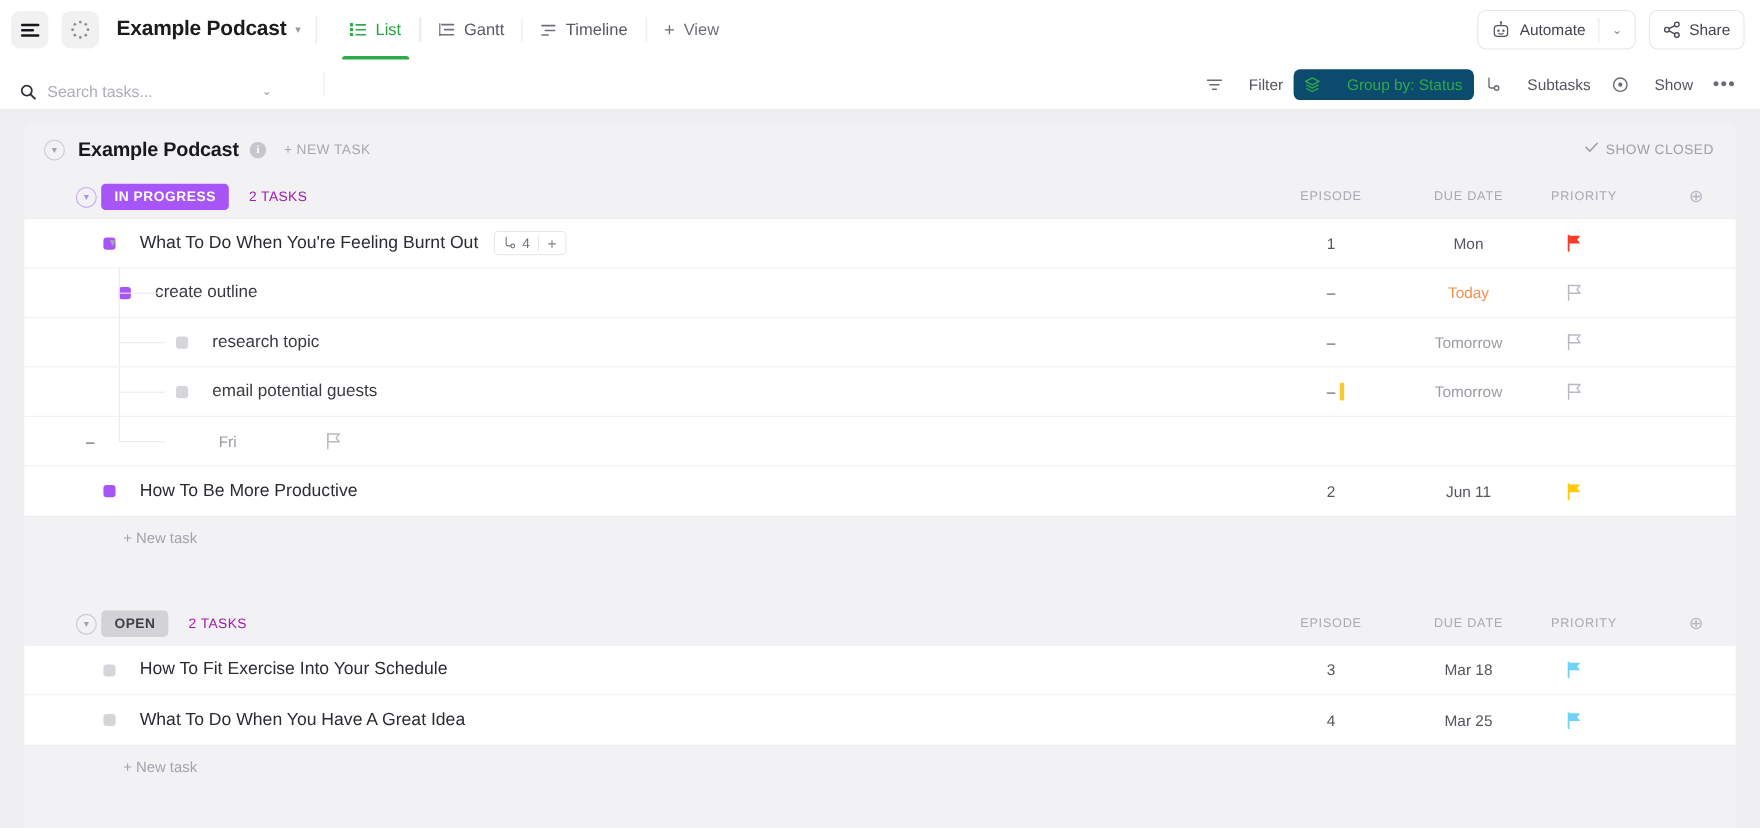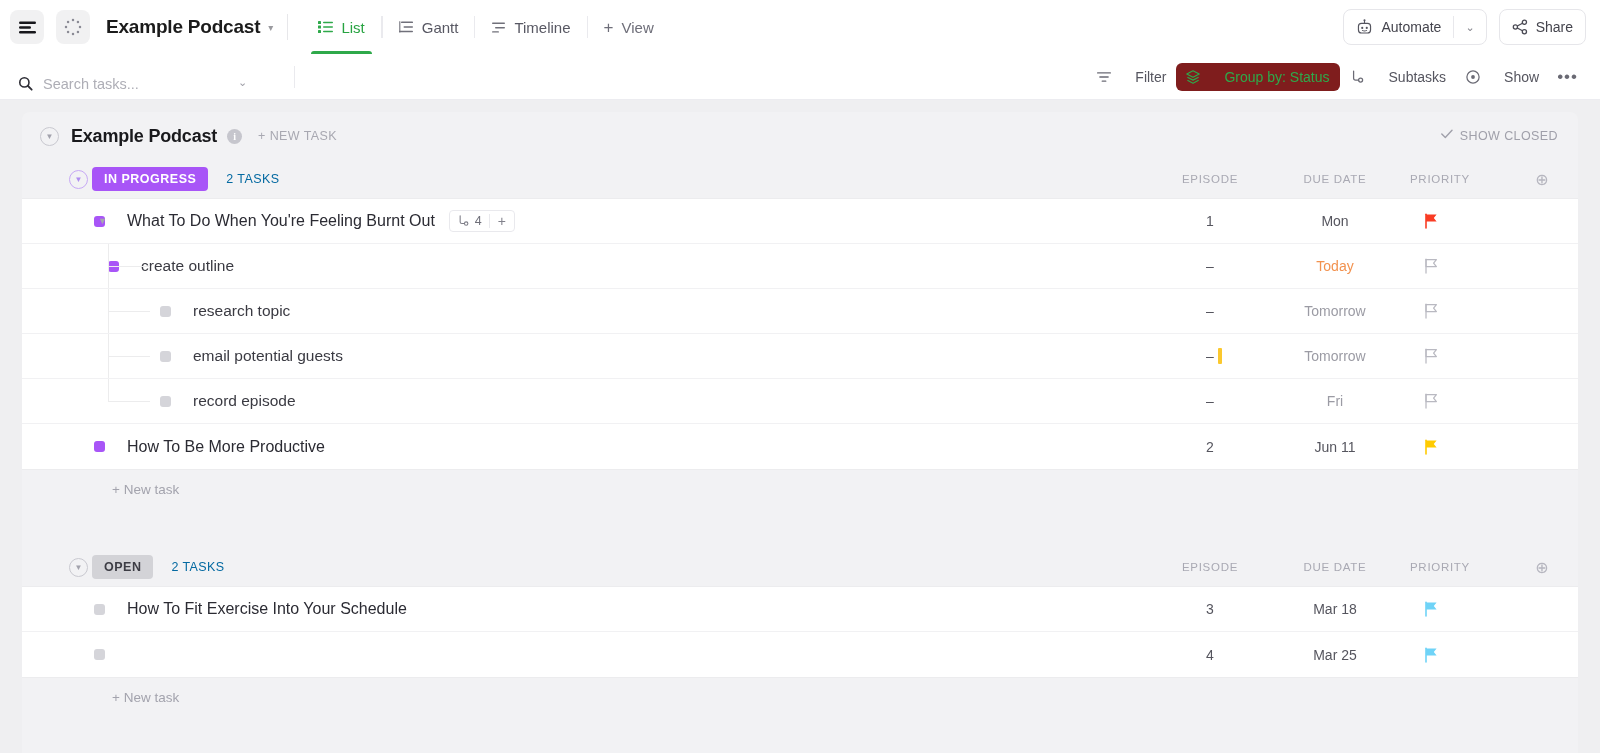--- a/index.html
+++ b/index.html
@@ -113,21 +113,21 @@
   .subbar-sep { width: 1px; height: 22px; background: #eaeaee; margin-left: 6px; }
   .tool {
     display: flex; align-items: center; gap: 24px;
     padding: 6px 10px;
     border-radius: 6px;
     font-size: 14px;
     color: #55555f;
     cursor: pointer;
     white-space: nowrap;
   }
-  .tool.on { background: #7f1d1d; color: #2ea94a; justify-content: space-between; }
+  .tool.on { background: #0c4a6e; color: #2ea94a; justify-content: space-between; }
   .tool.dots { font-size: 17px; letter-spacing: 1px; color: #6a6a74; padding: 6px 8px; }
 
   
   .body-area {
     height: calc(753px - 54px - 46px);
     background: #efeff1;
     padding: 12px 22px 0 22px;
     overflow: hidden;
   }
   .sheet {
@@ -190,21 +190,21 @@
     padding: 0 12px;
     border-radius: 4px;
     font-size: 12.5px;
     font-weight: bold;
     letter-spacing: .5px;
     cursor: pointer;
   }
   .task-count {
     margin-left: 18px;
     font-size: 12.5px;
-    color: #0369a1;
+    color: #a21caf;
     letter-spacing: .4px;
   }
   .col-heads {
     margin-left: auto;
     display: flex; align-items: center;
     padding-right: 14px;
   }
   .col-h {
     font-size: 11.5px;
     color: #a9a9b3;
@@ -592,24 +592,20 @@
                   </svg>
                 </div>
                 <div class="cell pad"></div>
               </div>
             </div>
             <div class="row sub">
               <div class="tree">
                 <div class="vline half"></div>
                 <div class="hline"></div>
               </div>
-              <div class="row-left" style="padding-left:138px;">
-                <span class="dot" style="background:#d5d5da;"></span>
-                <span class="task-name">record episode</span>
-              </div>
               <div class="cells">
                 <div class="cell ep">–</div>
                 <div class="cell dd muted">Fri</div>
                 <div class="cell pr">
                   <svg class="flag" viewBox="0 0 14 16">
                     <line x1="2" y1="1.2" x2="2" y2="15" stroke="#b9b9c1" stroke-width="1.25" stroke-linecap="round"></line>
                     <path d="M2 1.6 L12.4 1.6 L9.6 5.1 L12.4 8.6 L2 8.6 Z" fill="none" stroke="#b9b9c1" stroke-width="1.25" stroke-linejoin="round"></path>
                   </svg>
                 </div>
                 <div class="cell pad"></div>
@@ -662,20 +658,21 @@
                     <line x1="2" y1="1.2" x2="2" y2="15" stroke="#6fd3f7" stroke-width="1.6" stroke-linecap="round"></line>
                     <path d="M2 1.4 L12.6 1.4 L9.8 4.9 L12.6 8.4 L2 8.4 Z" fill="#6fd3f7"></path>
                   </svg>
                 </div>
                 <div class="cell pad"></div>
               </div>
             </div>
             <div class="row">
               <div class="row-left">
                 <span class="dot" style="background:#d5d5da;"></span>
+                <span class="task-name">What To Do When You Have A Great Idea</span>
               </div>
               <div class="cells">
                 <div class="cell ep">4</div>
                 <div class="cell dd">Mar 25</div>
                 <div class="cell pr">
                   <svg class="flag" viewBox="0 0 14 16">
                     <line x1="2" y1="1.2" x2="2" y2="15" stroke="#6fd3f7" stroke-width="1.6" stroke-linecap="round"></line>
                     <path d="M2 1.4 L12.6 1.4 L9.8 4.9 L12.6 8.4 L2 8.4 Z" fill="#6fd3f7"></path>
                   </svg>
                 </div>

